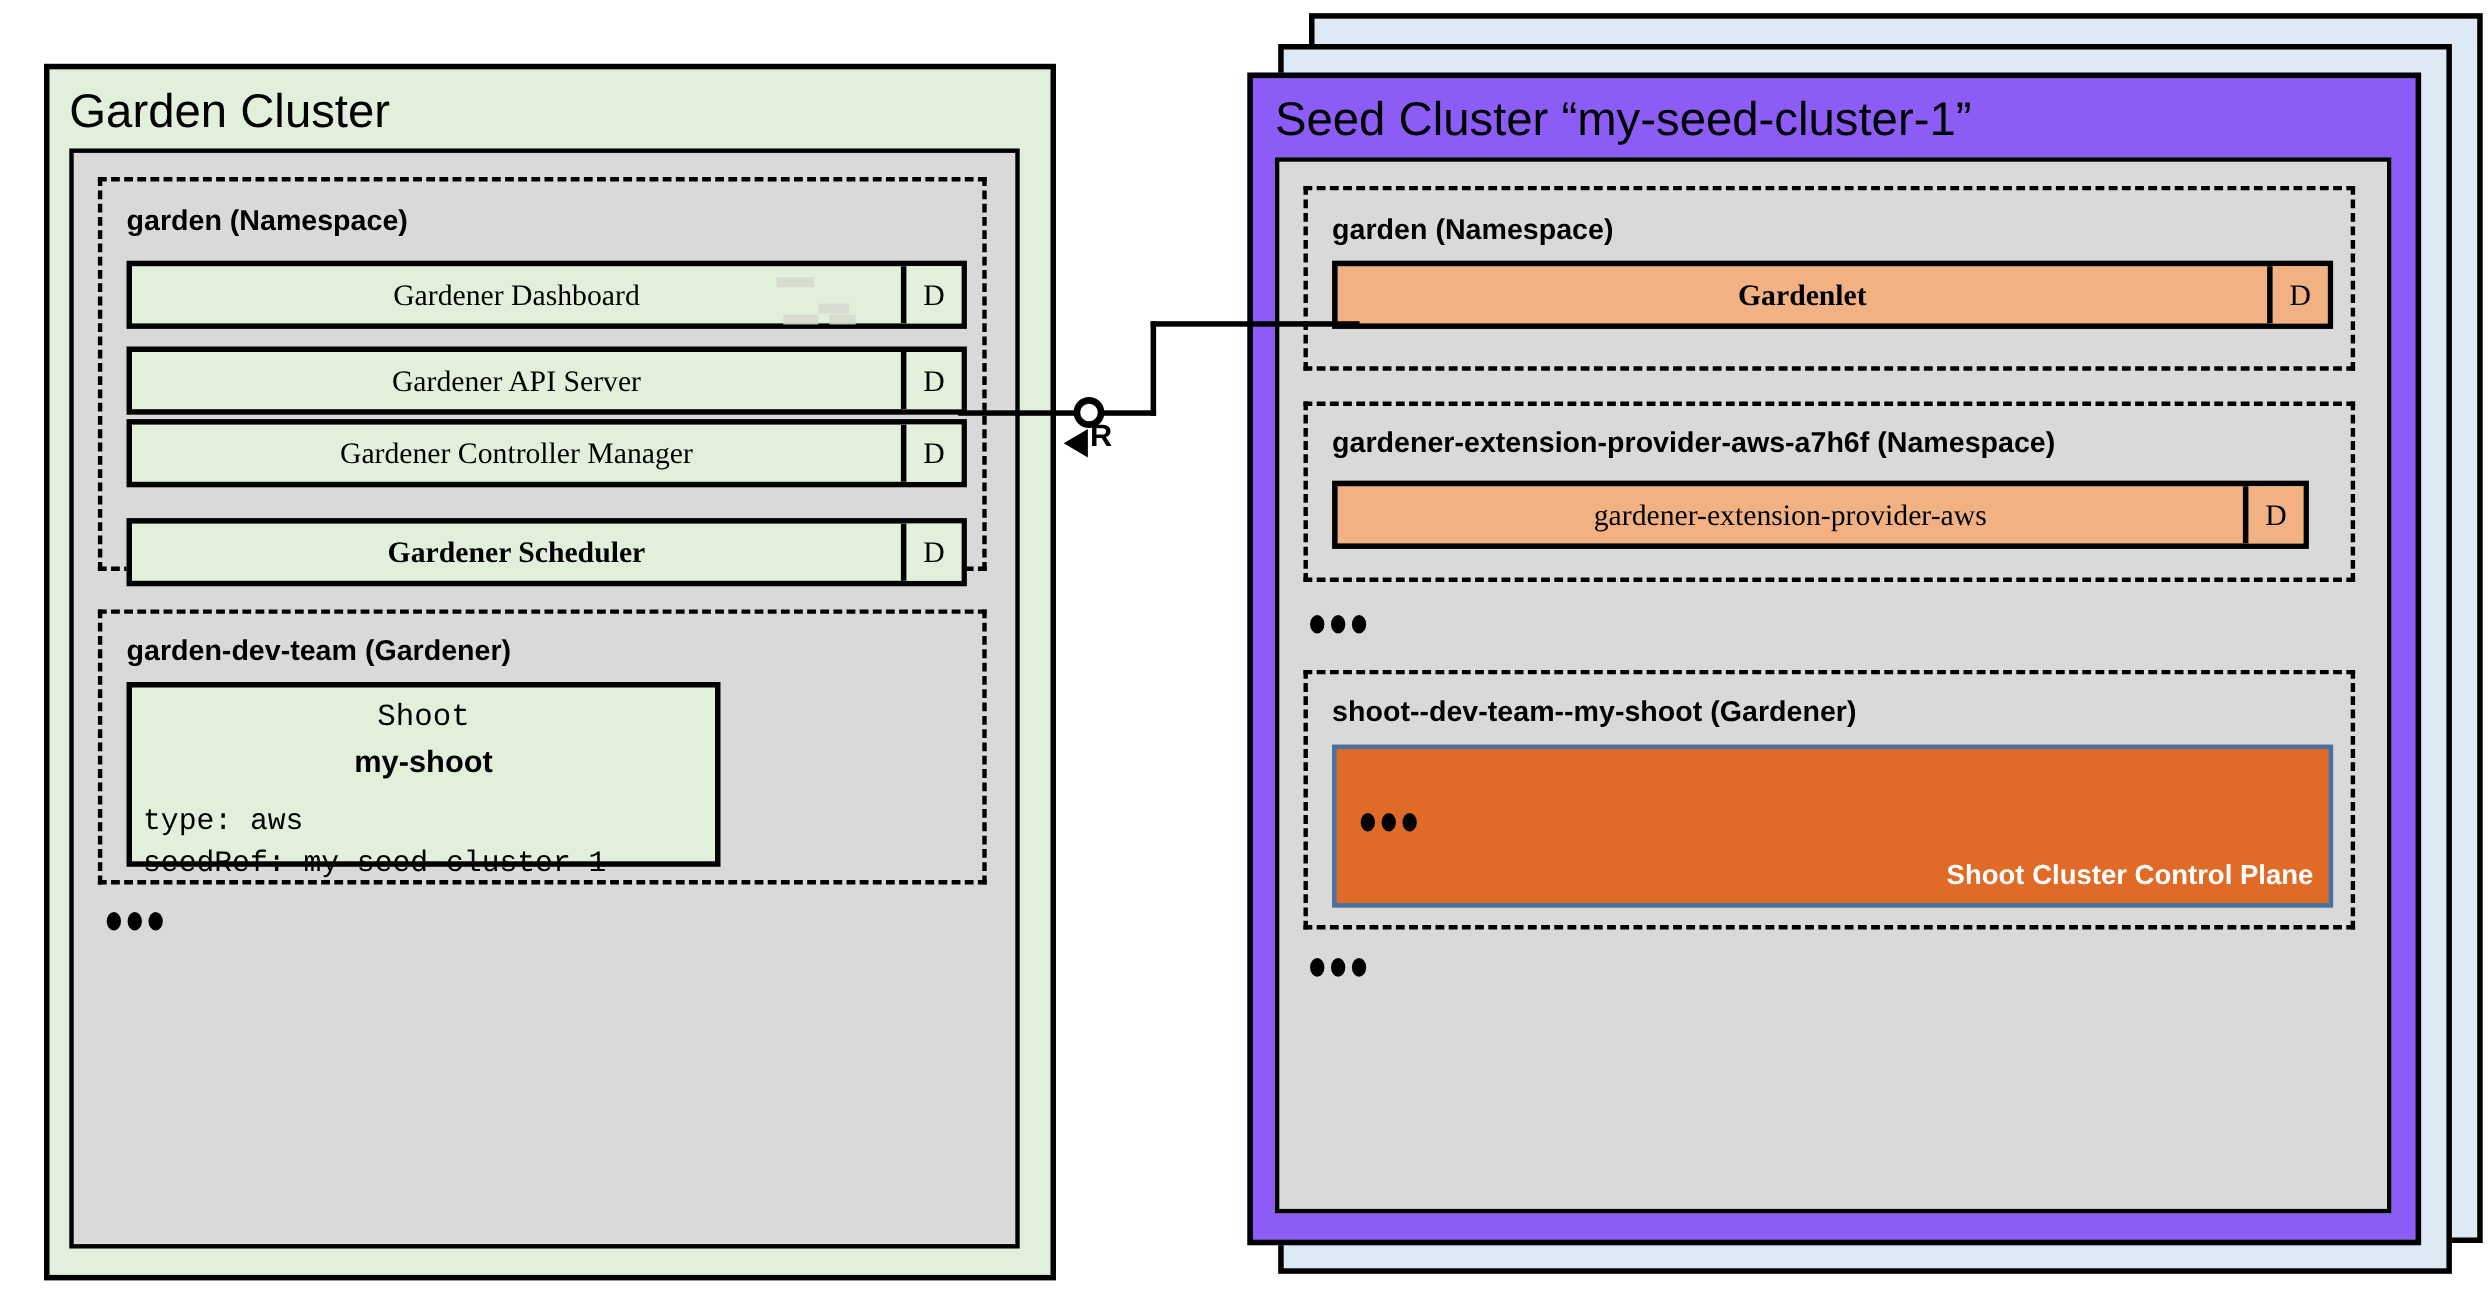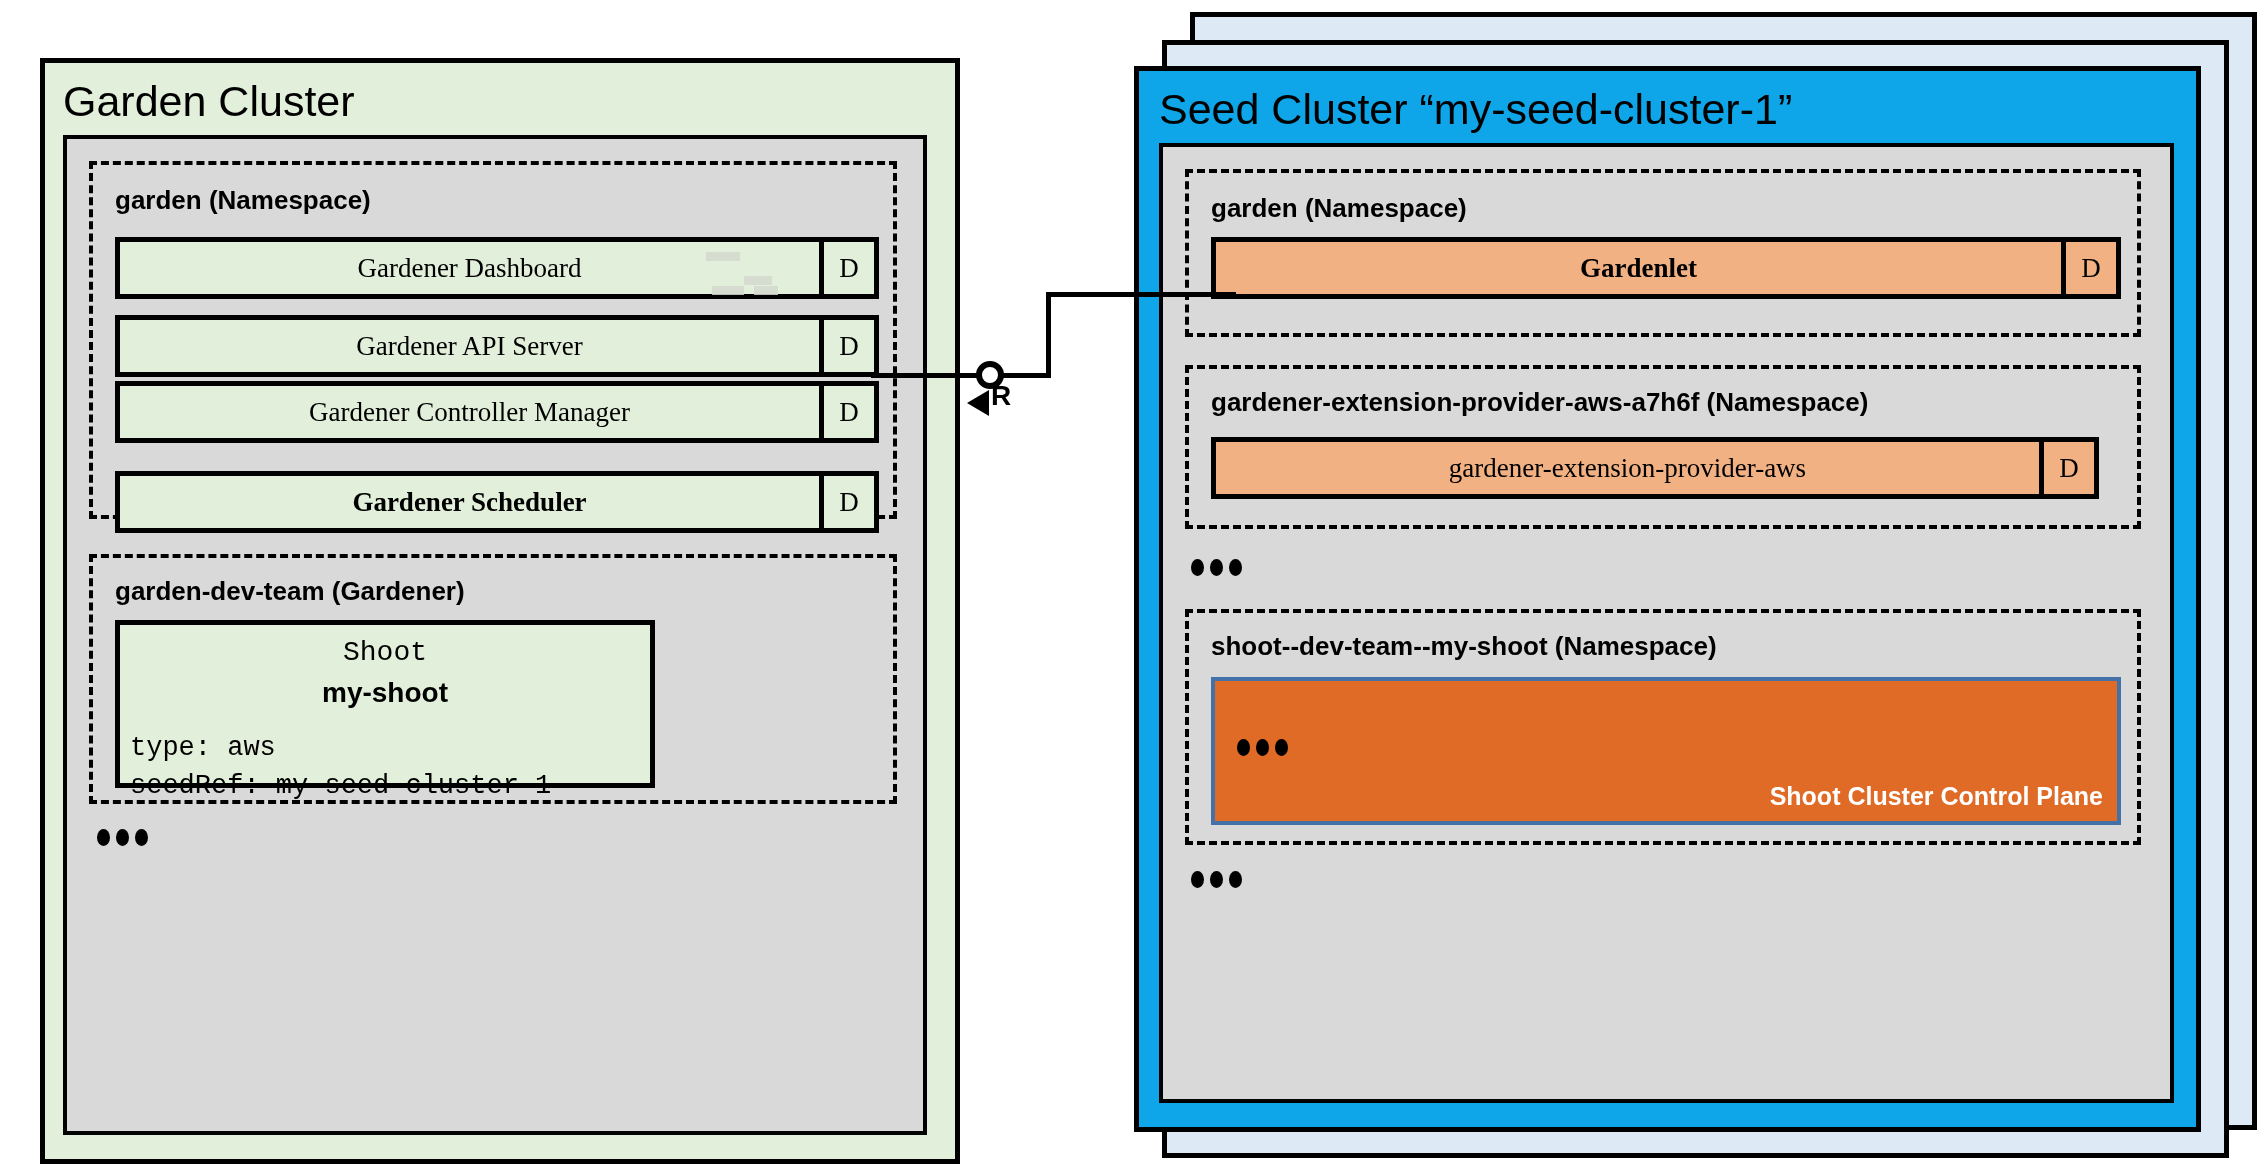--- a/index.html
+++ b/index.html
@@ -233,21 +233,21 @@
       </div>
 
       <div class="dots" style="left:30px; top:690px;">
         <i></i>
           <i></i>
           <i></i>
       </div>
     </div>
   </div>
 
-  <div class="abs cluster" style="left:1134px; top:66px; width:1067px; height:1066px; background:#0ea5e9;">
+  <div class="abs cluster" style="left:1134px; top:66px; width:1067px; height:1066px; background:#8b5cf6;">
 
     <span class="cluster-title" style="left:20px; top:14px;">Seed Cluster “my-seed-cluster-1”</span>
 
     <div class="abs inner-shell" style="left:20px; top:72px; width:1015px; height:960px;">
 
       <div class="abs ns" style="left:22px; top:22px; width:956px; height:168px;">
         <span class="ns-title" style="left:22px; top:20px;">garden (Namespace)</span>
 
         <div class="abs comp orange" style="left:22px; top:64px; width:910px; height:62px;">
           <div class="comp-label bold">Gardenlet</div>
@@ -264,21 +264,21 @@
         </div>
       </div>
 
       <div class="dots" style="left:28px; top:412px;">
         <i></i>
           <i></i>
           <i></i>
       </div>
 
       <div class="abs ns" style="left:22px; top:462px; width:956px; height:236px;">
-        <span class="ns-title" style="left:22px; top:18px;">shoot--dev-team--my-shoot (Namespace)</span>
+        <span class="ns-title" style="left:22px; top:18px;">shoot--dev-team--my-shoot (Gardener)</span>
 
         <div class="abs ctrlplane" style="left:22px; top:64px; width:910px; height:148px;">
           <div class="dots on-orange" style="left:22px; top:58px;">
             <i></i>
               <i></i>
               <i></i>
           </div>
           <span class="ctrlplane-label">Shoot Cluster Control Plane</span>
         </div>
       </div>

